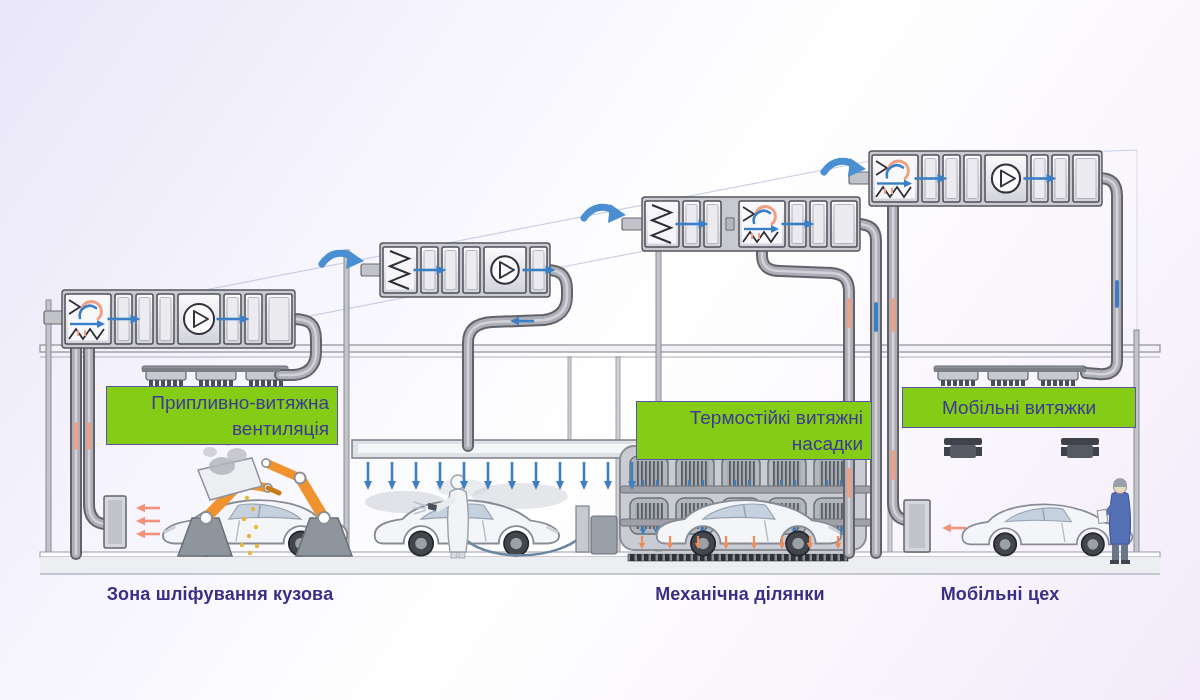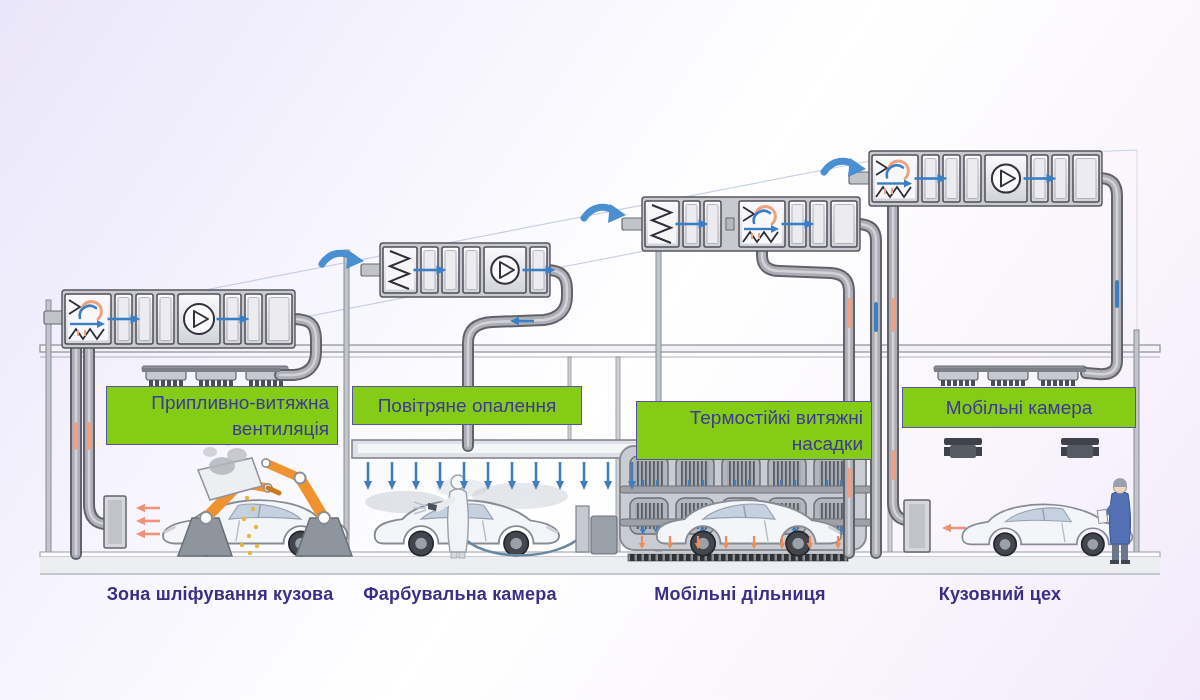--- a/index.html
+++ b/index.html
@@ -499,28 +499,24 @@
     <use href="#swoosh" x="322" y="262"></use>
     <use href="#swoosh" x="584" y="216"></use>
     <use href="#swoosh" x="824" y="170"></use>
   </g>
 </svg>
 
 
 <div class="zone-label zl1">
       <span>Припливно-витяжна вентиляція</span>
     </div>
-<div class="zone-label zl2">
-      <span>Повітряне опалення</span>
-    </div>
 <div class="zone-label zl3">
       <span>Термостійкі витяжні насадки</span>
     </div>
 <div class="zone-label zl4">
-      <span>Мобільні камера</span>
+      <span>Мобільні витяжки</span>
     </div>
 
 <div class="zone-name zn1"><span>Зона шліфування кузова</span></div>
-<div class="zone-name zn2"><span>Фарбувальна камера</span></div>
-<div class="zone-name zn3"><span>Мобільні дільниця</span></div>
-<div class="zone-name zn4"><span>Кузовний цех</span></div>
+<div class="zone-name zn3"><span>Механічна ділянки</span></div>
+<div class="zone-name zn4"><span>Мобільні цех</span></div>
 
 </div>
 
 </body></html>

